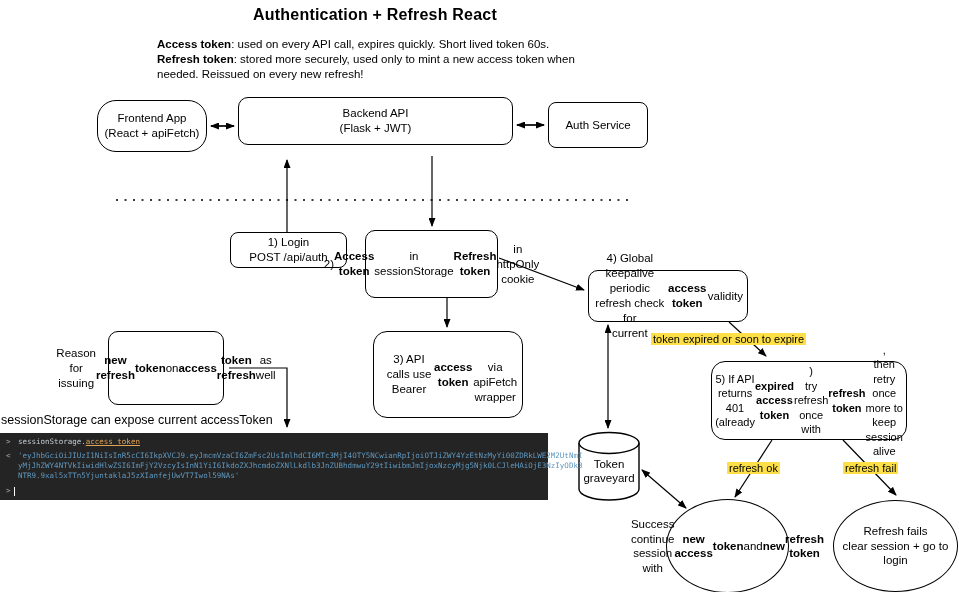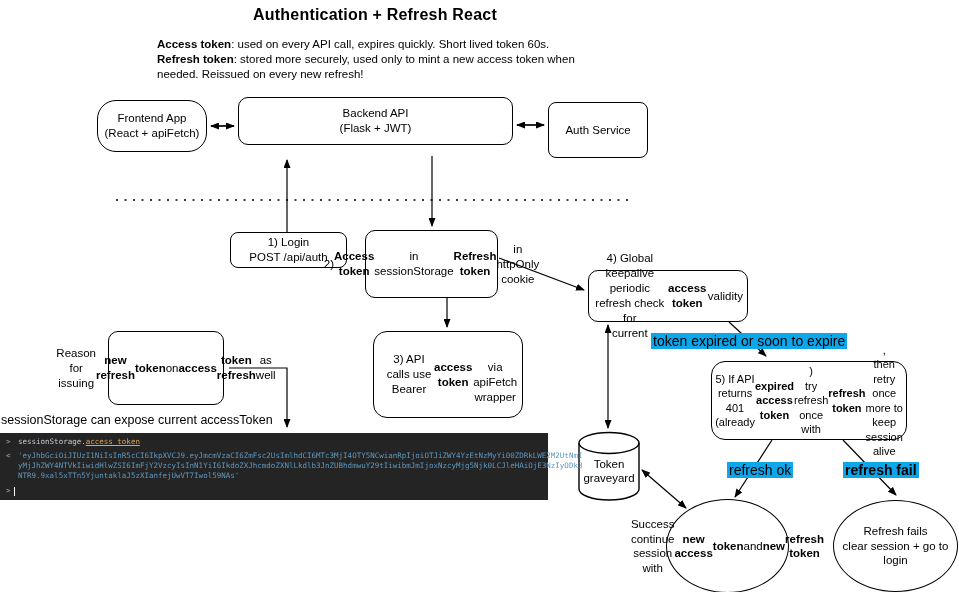--- a/index.html
+++ b/index.html
@@ -14,38 +14,38 @@
 
   .node { position:absolute; background:#fff; border:1px solid #000;
           display:flex; align-items:center; justify-content:center;
           text-align:center; font-size:11.5px; line-height:15px; padding:2px 4px; }
   .r8  { border-radius:8px; }
   .r10 { border-radius:10px; }
   .r14 { border-radius:14px; }
 
   .n-frontend { left:97px;  top:100px; width:110px; height:52px;border-radius:19px; }
   .n-backend  { left:238px; top:97px;  width:275px; height:48px; }
-  .n-auth     { left:548px; top:102px; width:100px; height:56px; }
+  .n-auth     { left:548px; top:102px; width:100px; height:46px; }
   .n-login    { left:230px; top:232px; width:117px; height:36px; }
   .n-tokens   { left:365px; top:230px; width:133px; height:68px; line-height:15px; }
   .n-api      { left:373px; top:331px; width:150px; height:87px;padding-left:10px; }
   .n-keep     { left:588px; top:270px; width:160px; height:52px; line-height:15px; }
   .n-401     { left:711px; top:361px; width:196px; height:79px; line-height:14.5px; font-size:11px; }
   .n-reason   { left:108px; top:331px; width:116px; height:74px; }
 
   .ellipse { position:absolute; background:#fff; border:1px solid #000; border-radius:50%;
              display:flex; align-items:center; justify-content:center; text-align:center;
              font-size:11.5px; line-height:14.5px; }
   .e-success { left:666px; top:499px; width:123px; height:94px; }
   .e-fail    { left:833px; top:500px; width:125px; height:92px; }
 
-  .edge-label { position:absolute; font-size:14px; background:#0ea5e9; padding:0 2px; }
+  .edge-label { position:absolute; font-size:11px; background:#fde047; padding:0 2px; }
   .lbl-expire { left:651px; top:333px; }
   .lbl-ok     { left:727px; top:462px; }
-  .lbl-fail   { left:843px; top:462px;font-weight:bold; }
+  .lbl-fail   { left:843px; top:462px; }
 
   .expose-note { position:absolute; left:1px; top:413px; font-size:12.5px; }
 
   
   .cyl { position:absolute; left:577px; top:431px; width:64px; height:72px; }
   .cyl .txt { position:absolute; left:0; top:26px; width:100%; text-align:center;
               font-size:11.5px; line-height:14px; }
 
   
   .terminal { position:absolute; left:0; top:433px; width:548px; height:67px;

